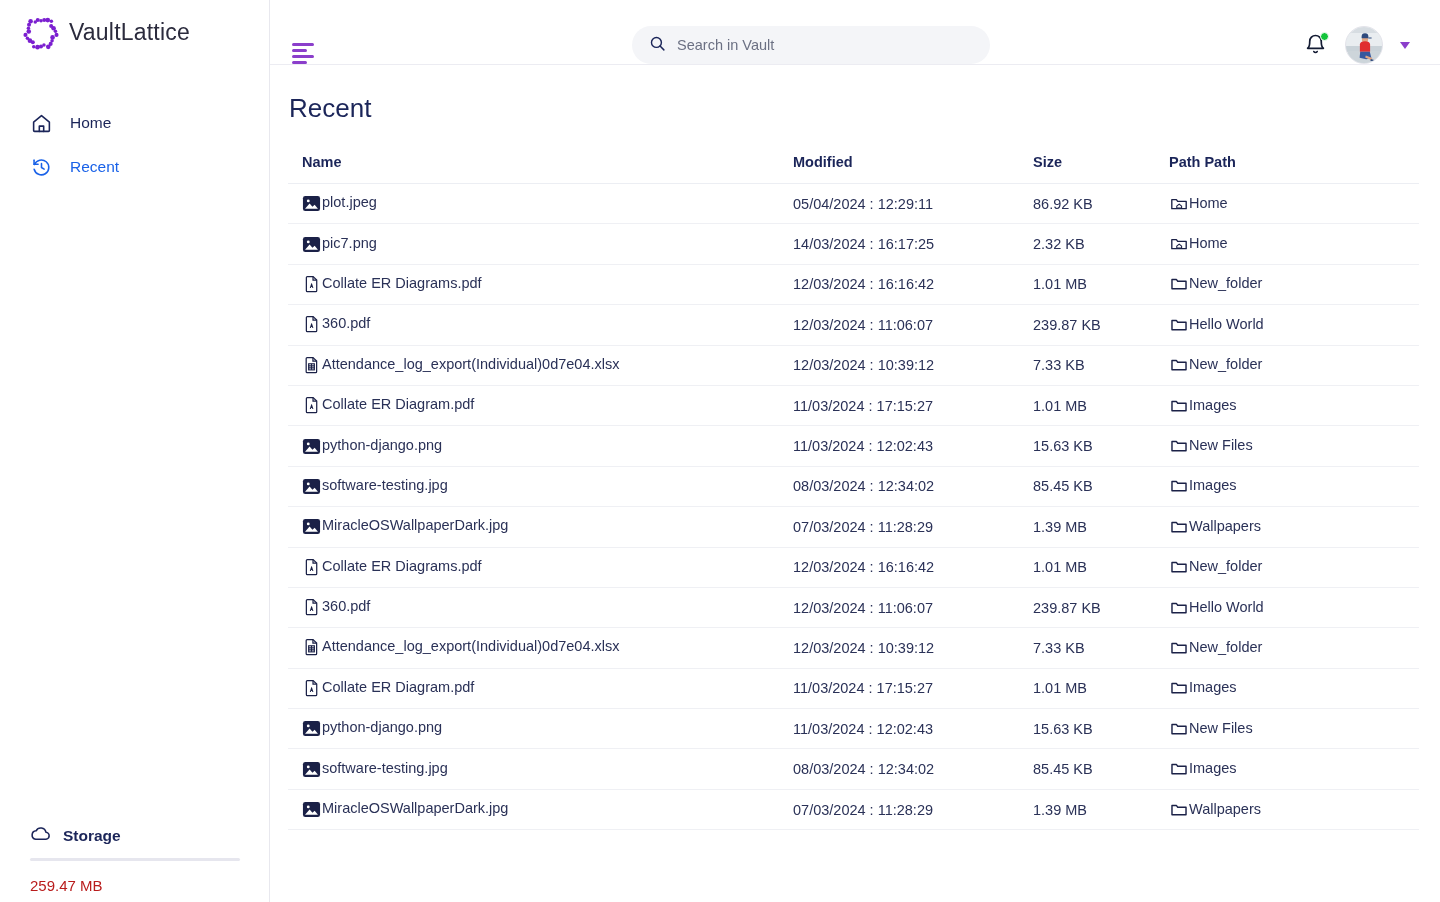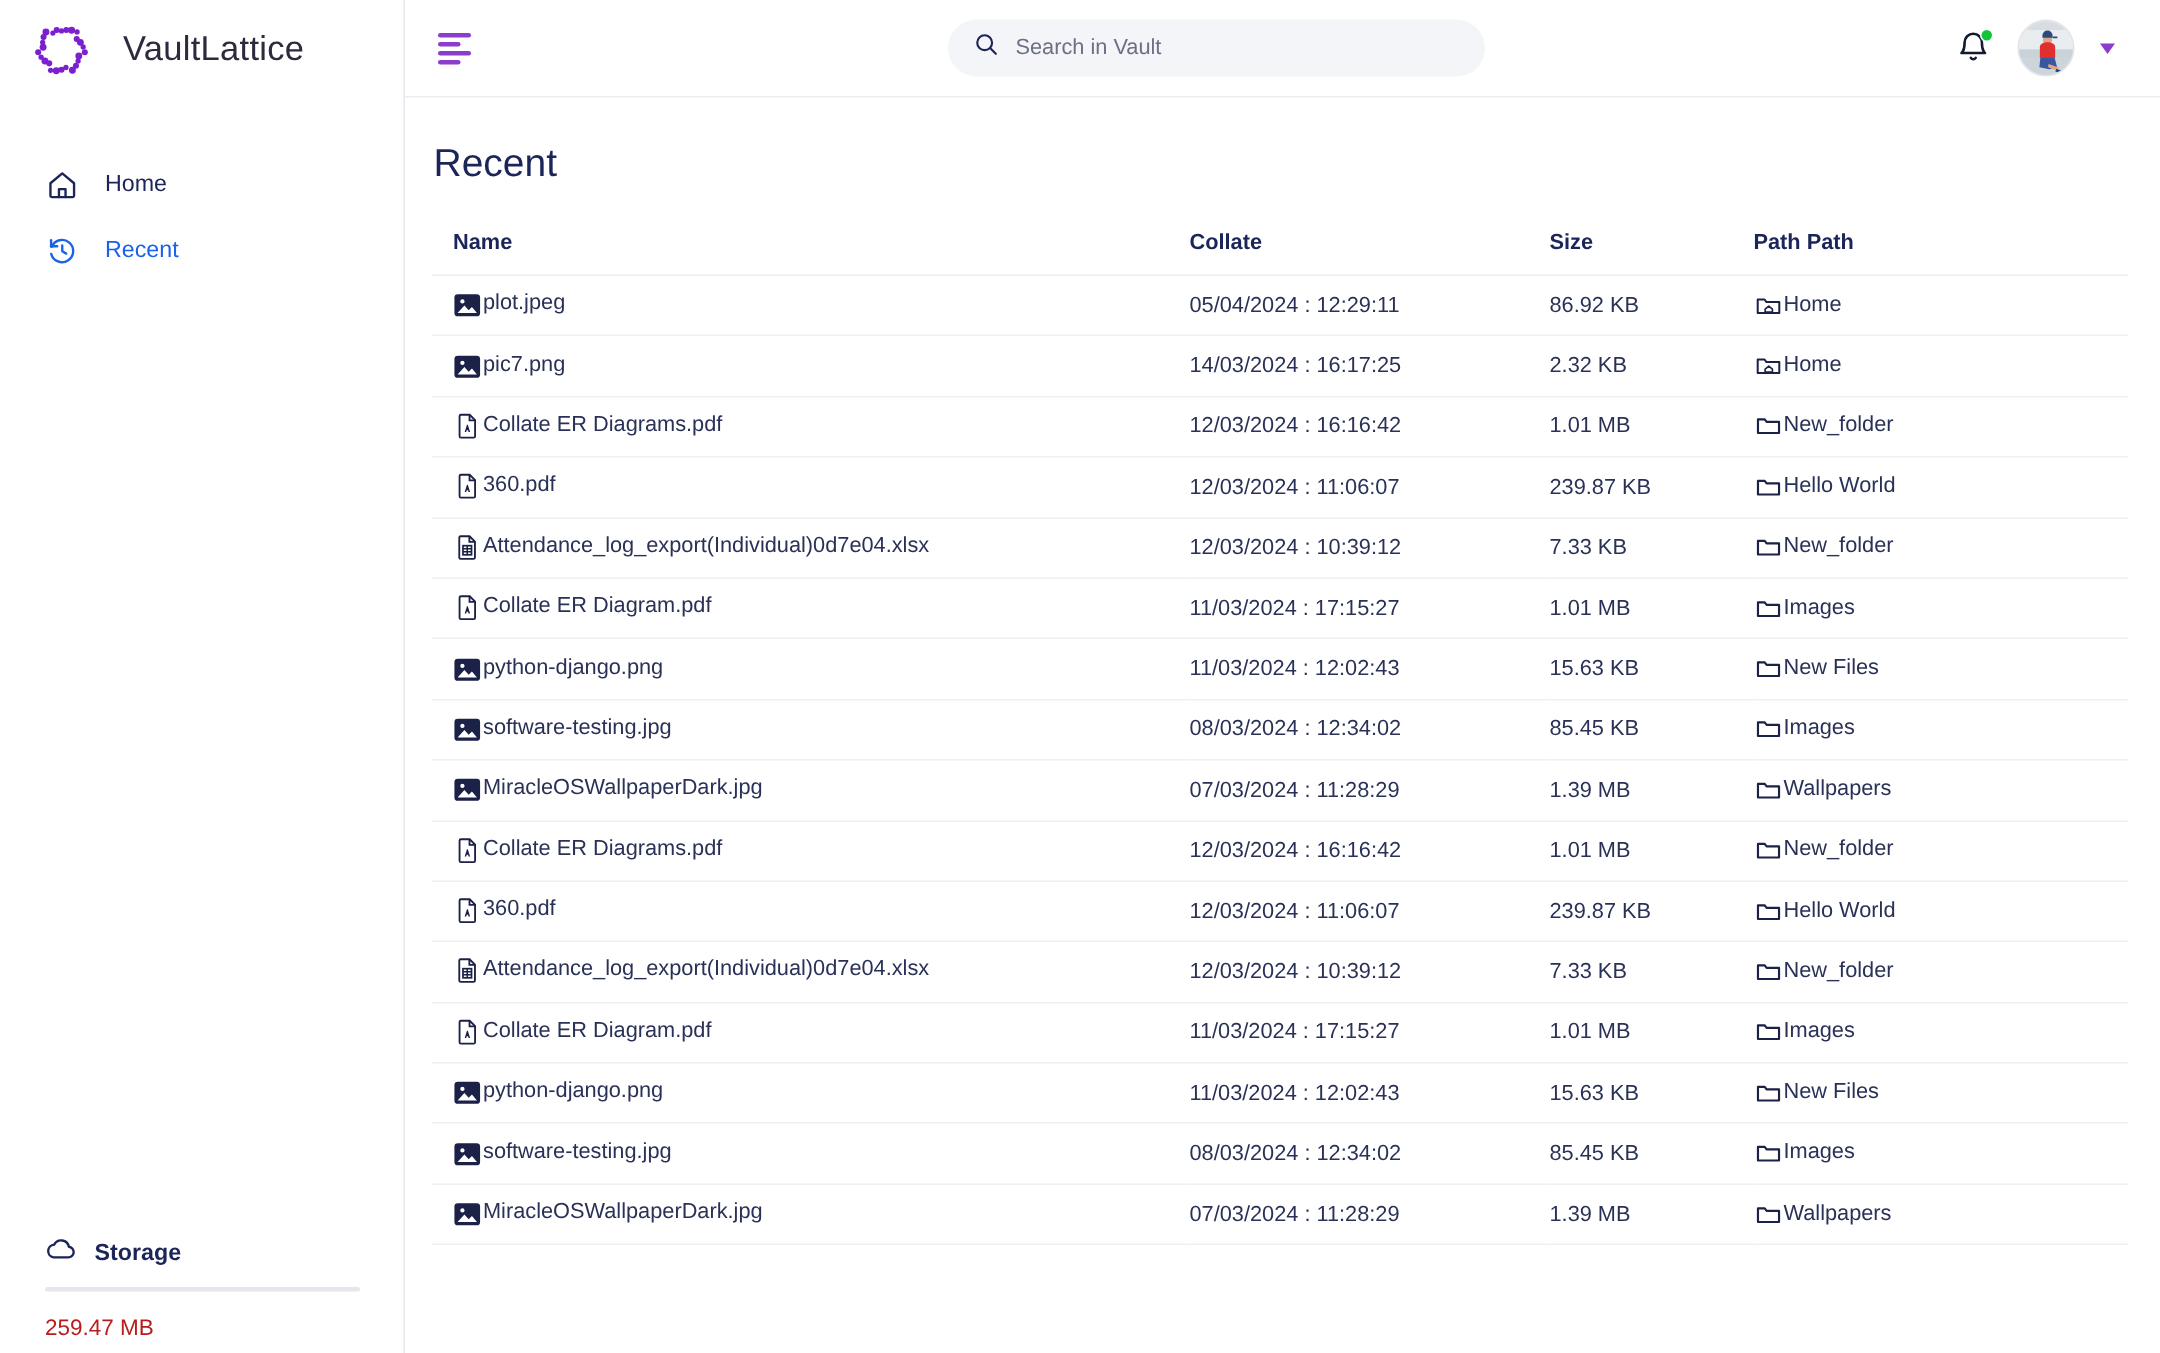--- a/index.html
+++ b/index.html
@@ -17,21 +17,21 @@
     width: 270px; height: 902px;
     border-right: 1px solid #e8e8ee;
     display: flex; flex-direction: column;
     flex: 0 0 270px;
     position: relative;
   }
   .brand {
     height: 65px;
     display: flex; align-items: center;
     padding-left: 20px;
-    gap: 20px;
+    gap: 7px;
   }
   .brand-logo { width: 42px; height: 42px; position: relative; flex: 0 0 42px; }
   .brand-name {
     font-size: 23px; letter-spacing: .2px;
     color: #2b2b3d; font-weight: 400;
   }
   .nav { padding-top: 36px; }
   .nav-item {
     display: flex; align-items: center; gap: 18px;
     height: 44px; padding-left: 30px;
@@ -54,21 +54,21 @@
   .storage-bar {
     height: 3px; background: #e6e6ee; border-radius: 2px;
     width: 210px; margin-bottom: 16px;
   }
   .storage-val { font-size: 15px; color: #b91c1c; }
 
   
   .main { flex: 1; display: flex; flex-direction: column; min-width: 0; }
   .topbar {
     height: 65px; border-bottom: 1px solid #ececf2;
-    display: flex; align-items: center;
+    display: flex; align-items: flex-end;
     padding: 0 30px 0 22px;
     flex: 0 0 65px;
   }
   .hamburger { width: 26px; cursor: pointer; display: flex; flex-direction: column; gap: 3px; }
   .hamburger i { display: block; height: 3px; border-radius: 2px; background: #8b3ecb; }
   .hamburger i:nth-child(1) { width: 22px; }
   .hamburger i:nth-child(2) { width: 15px; }
   .hamburger i:nth-child(3) { width: 22px; }
   .hamburger i:nth-child(4) { width: 15px; }
 
@@ -265,21 +265,21 @@
       <table>
         <colgroup>
           <col class="c-name">
             <col class="c-mod">
             <col class="c-size">
             <col class="c-path">
         </colgroup>
         <thead>
           <tr>
             <th class="name-cell">Name</th>
-            <th>Collate</th>
+            <th>Modified</th>
             <th>Size</th>
             <th>Path Path</th>
           </tr>
         </thead>
         <tbody id="rows">
             <tr>
               <td class="name-cell">
        <span class="cell-flex">
          <span class="fico">
                     <svg width="19" height="19" viewBox="0 0 20 20">

